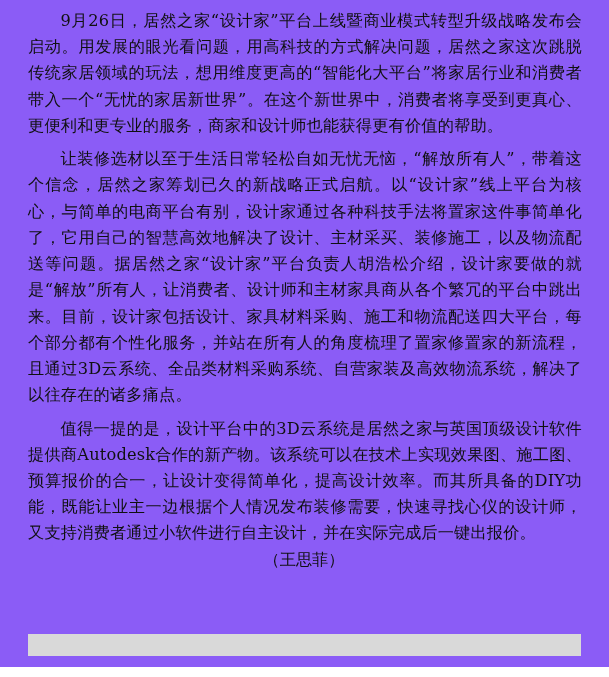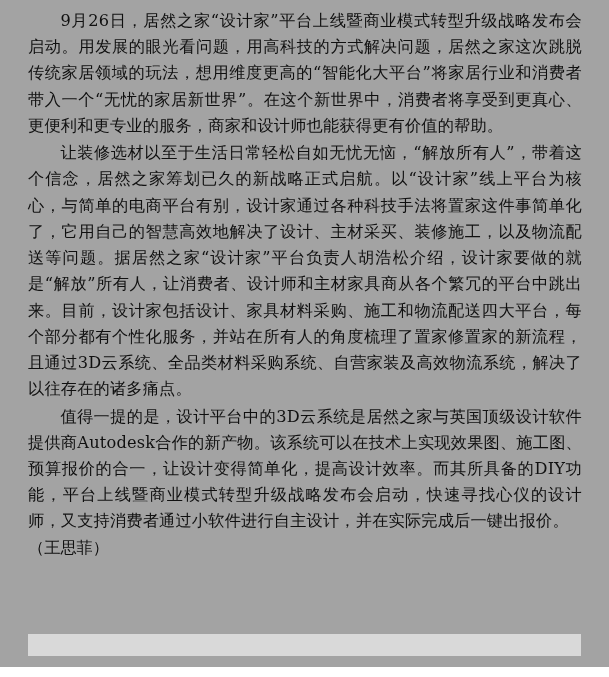--- a/index.html
+++ b/index.html
@@ -10,46 +10,46 @@
   body {
     width: 609px;
     height: 677px;
     overflow: hidden;
     font-family: "DejaVu Serif", "Liberation Serif", serif;
   }
   .page {
     position: relative;
     width: 609px;
     height: 677px;
-    background: #a3a3a3;
+    background: #8b5cf6;
     box-sizing: border-box;
   }
   .article {
     position: absolute;
     left: 28px;
     top: 8px;
     width: 554px;
   }
   .para {
     margin: 0 0 0 0;
     text-indent: 2em;
     font-size: 16.2px;
     line-height: 1.62;
     color: #101010;
     text-align: justify;
     text-justify: inter-ideograph;
     letter-spacing: 0.2px;
     font-family: "DejaVu Serif", "Liberation Serif", serif;
   }
   .para + .para {
-    margin-top: 1px;
+    margin-top: 7px;
   }
   .sign-line {
     margin: 0;
-    text-align: left;
+    text-align: center;
     font-size: 16.2px;
     line-height: 1.62;
     color: #101010;
     padding-right: 2px;
   }
   .footer-bar {
     position: absolute;
     left: 28px;
     top: 634px;
     width: 553px;
@@ -66,20 +66,20 @@
   }
 </style>
 </head>
 <body>
 
 <div class="page">
 
   <div class="article">
     <p class="para">9月26日，居然之家“设计家”平台上线暨商业模式转型升级战略发布会启动。用发展的眼光看问题，用高科技的方式解决问题，居然之家这次跳脱传统家居领域的玩法，想用维度更高的“智能化大平台”将家居行业和消费者带入一个“无忧的家居新世界”。在这个新世界中，消费者将享受到更真心、更便利和更专业的服务，商家和设计师也能获得更有价值的帮助。</p>
     <p class="para">让装修选材以至于生活日常轻松自如无忧无恼，“解放所有人”，带着这个信念，居然之家筹划已久的新战略正式启航。以“设计家”线上平台为核心，与简单的电商平台有别，设计家通过各种科技手法将置家这件事简单化了，它用自己的智慧高效地解决了设计、主材采买、装修施工，以及物流配送等问题。据居然之家“设计家”平台负责人胡浩松介绍，设计家要做的就是“解放”所有人，让消费者、设计师和主材家具商从各个繁冗的平台中跳出来。目前，设计家包括设计、家具材料采购、施工和物流配送四大平台，每个部分都有个性化服务，并站在所有人的角度梳理了置家修置家的新流程，且通过3D云系统、全品类材料采购系统、自营家装及高效物流系统，解决了以往存在的诸多痛点。</p>
-    <p class="para">值得一提的是，设计平台中的3D云系统是居然之家与英国顶级设计软件提供商Autodesk合作的新产物。该系统可以在技术上实现效果图、施工图、预算报价的合一，让设计变得简单化，提高设计效率。而其所具备的DIY功能，平台上线暨商业模式转型升级战略发布会启动，快速寻找心仪的设计师，又支持消费者通过小软件进行自主设计，并在实际完成后一键出报价。</p>
+    <p class="para">值得一提的是，设计平台中的3D云系统是居然之家与英国顶级设计软件提供商Autodesk合作的新产物。该系统可以在技术上实现效果图、施工图、预算报价的合一，让设计变得简单化，提高设计效率。而其所具备的DIY功能，既能让业主一边根据个人情况发布装修需要，快速寻找心仪的设计师，又支持消费者通过小软件进行自主设计，并在实际完成后一键出报价。</p>
     <p class="sign-line">（王思菲）</p>
   </div>
 
   <div class="footer-bar"></div>
   <div class="page-edge-bottom"></div>
 
 </div>
 
 </body></html>

